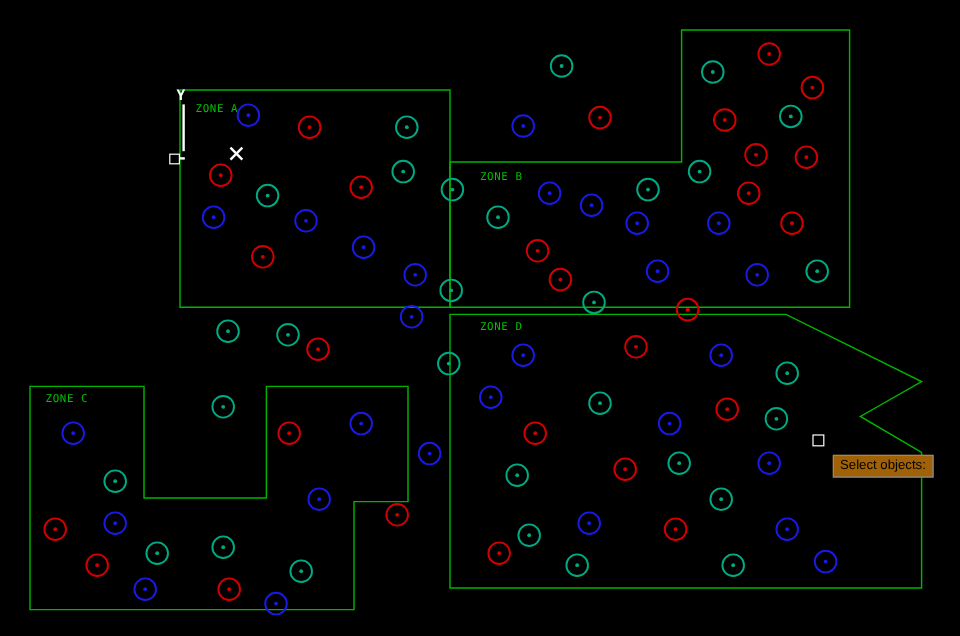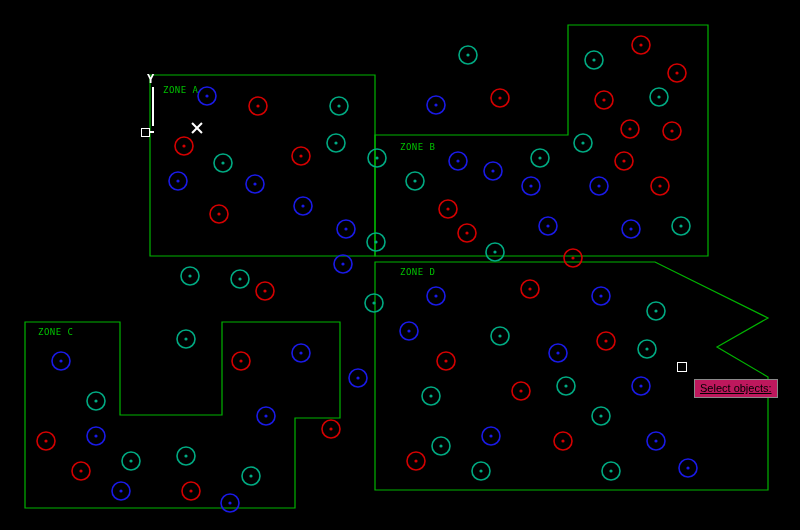--- a/index.html
+++ b/index.html
@@ -26,24 +26,23 @@
   }
   .cursor-x .l1{transform:rotate(45deg);}
   .cursor-x .l2{transform:rotate(-45deg);}
 
   
   .pickbox{position:absolute;left:677px;top:362px;width:8px;height:8px;border:1px solid #fff;background:transparent;}
 
   
   .tooltip{
     position:absolute;left:694px;top:379px;
-    background:#be185d;border:1px solid #8a8a8a;color:#000;
+    background:#a16207;border:1px solid #8a8a8a;color:#000;
     font-size:11px;line-height:14px;padding:1px 5px 2px 5px;white-space:nowrap;
     font-family:"Liberation Sans",sans-serif;
-    text-decoration:underline;
   }
 </style>
 </head>
 <body>
 
 <div class="viewport">
 
   <svg width="800" height="530" viewBox="0 0 800 530">
       <polygon points="150,75 375,75 375,256 150,256" fill="none" stroke="#00B400" stroke-width="1.2"></polygon>
       <text x="163" y="93" class="zone-label">ZONE A</text>

